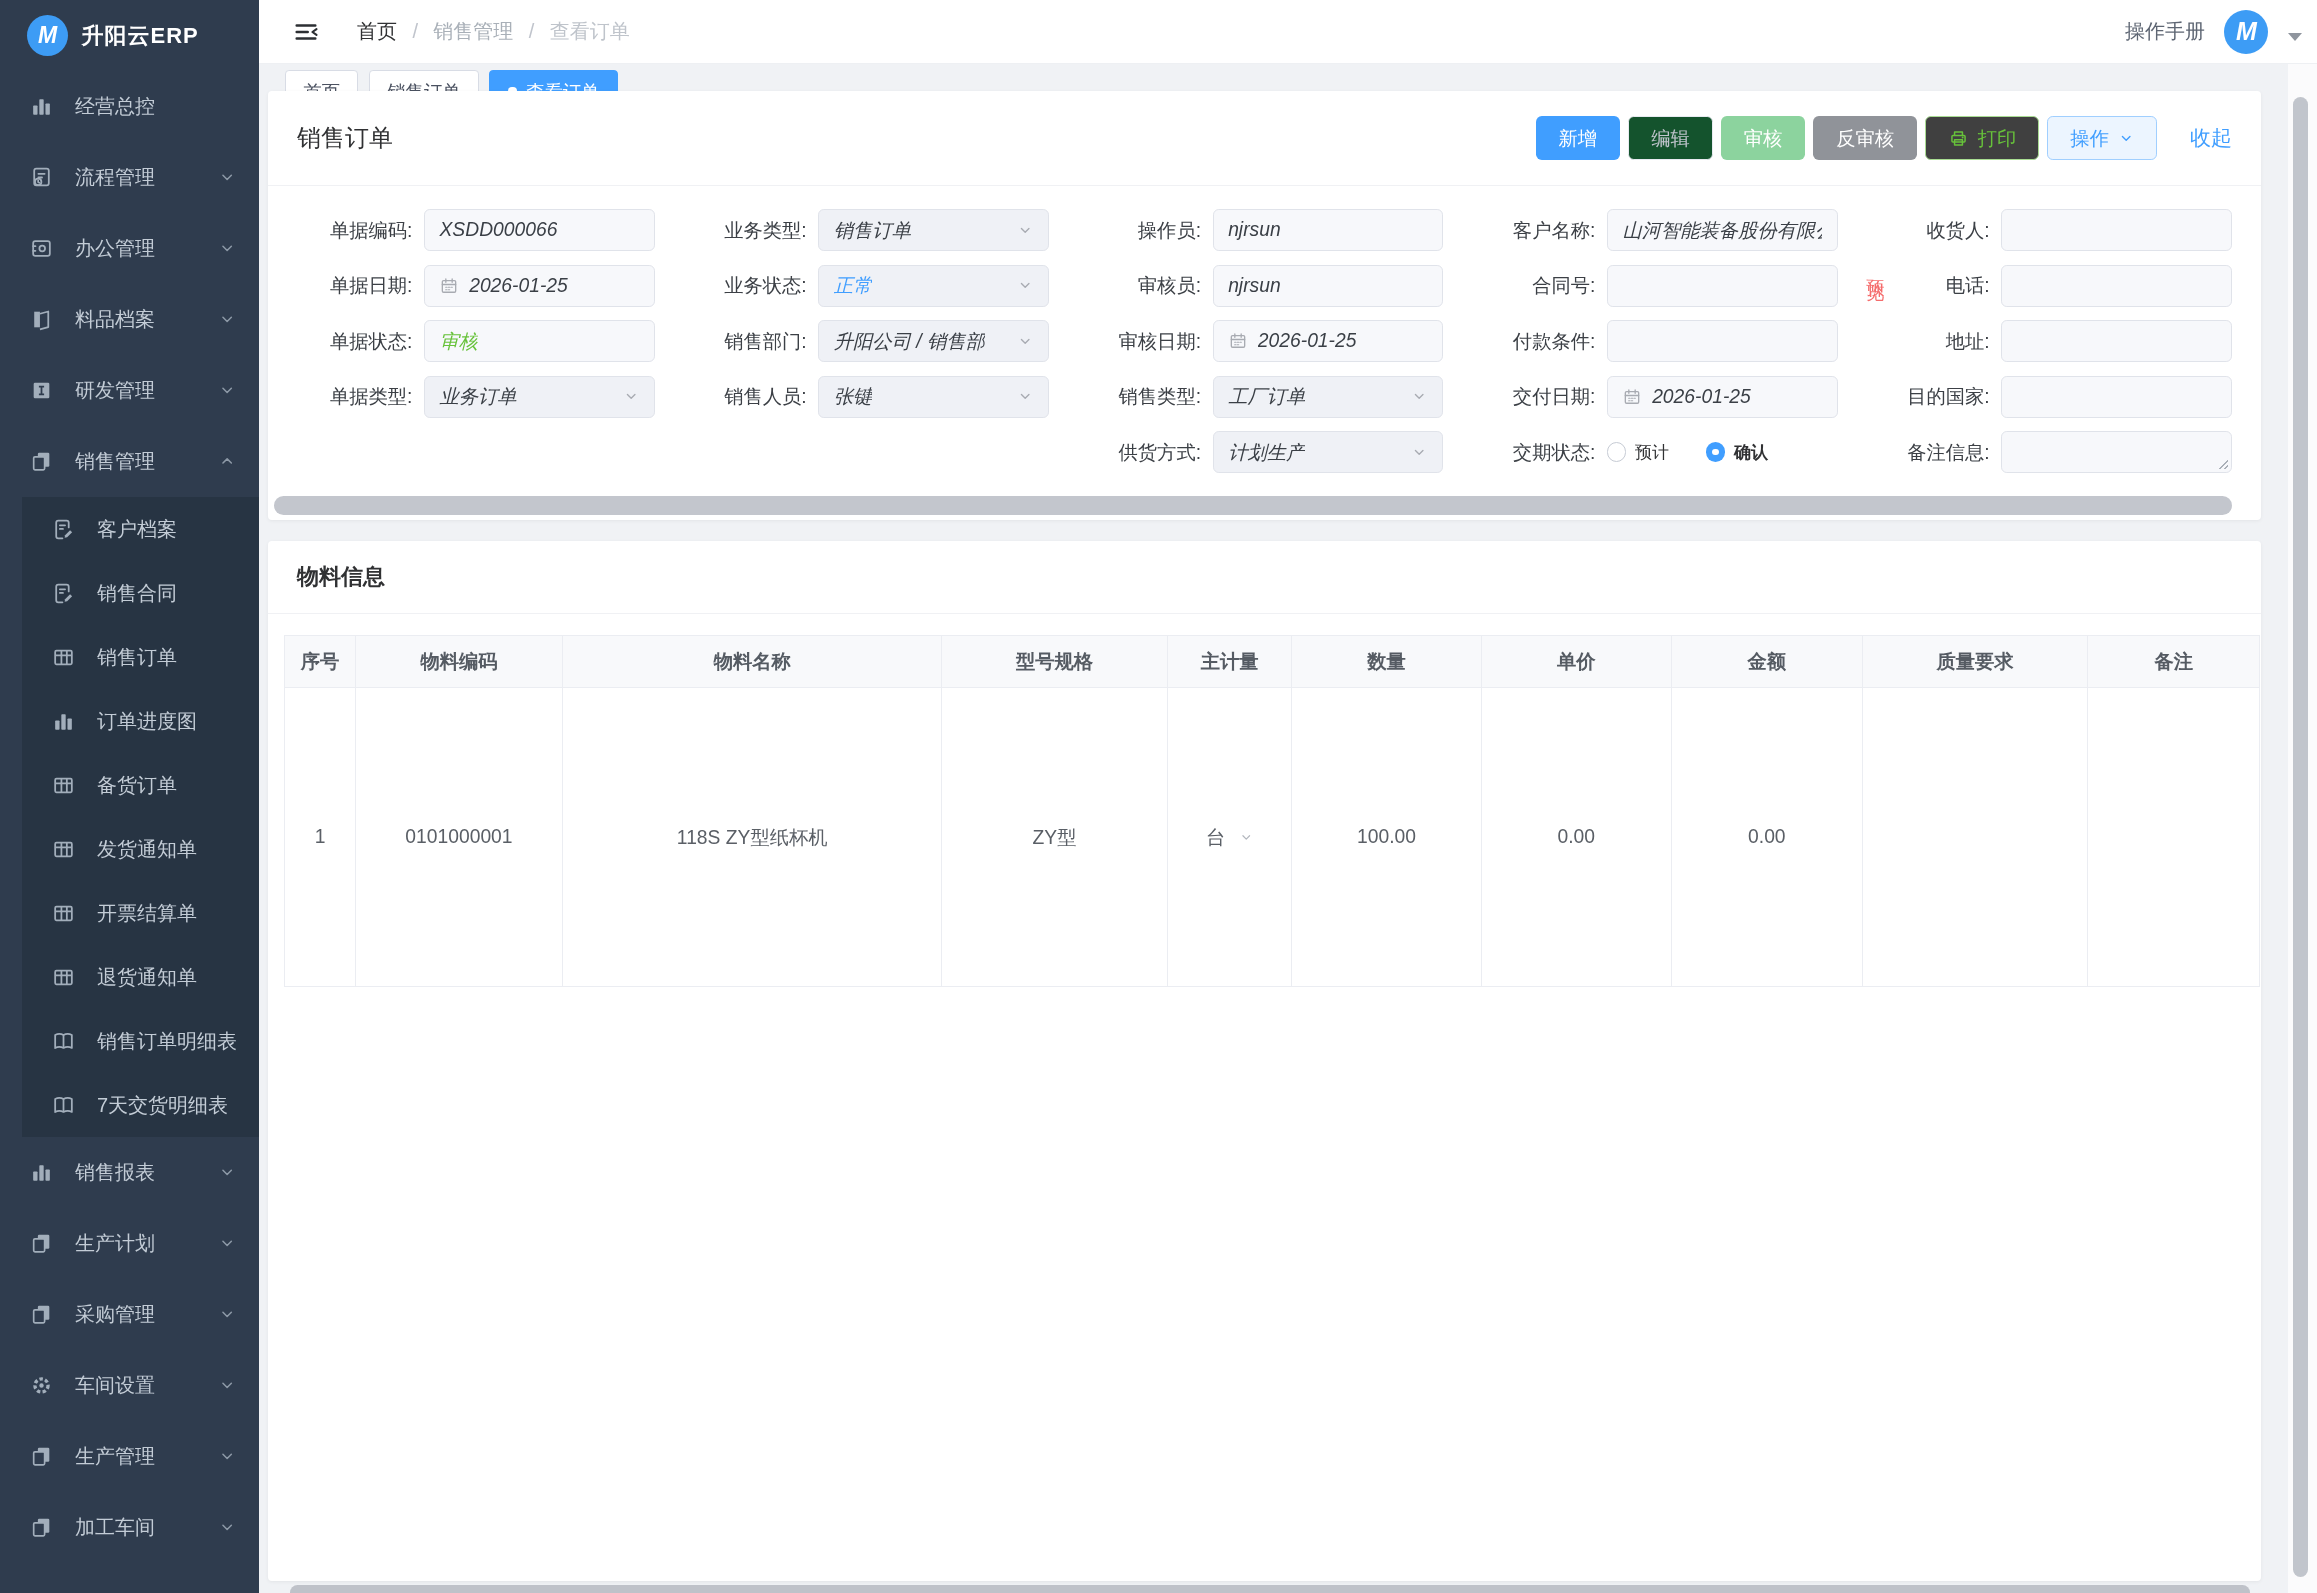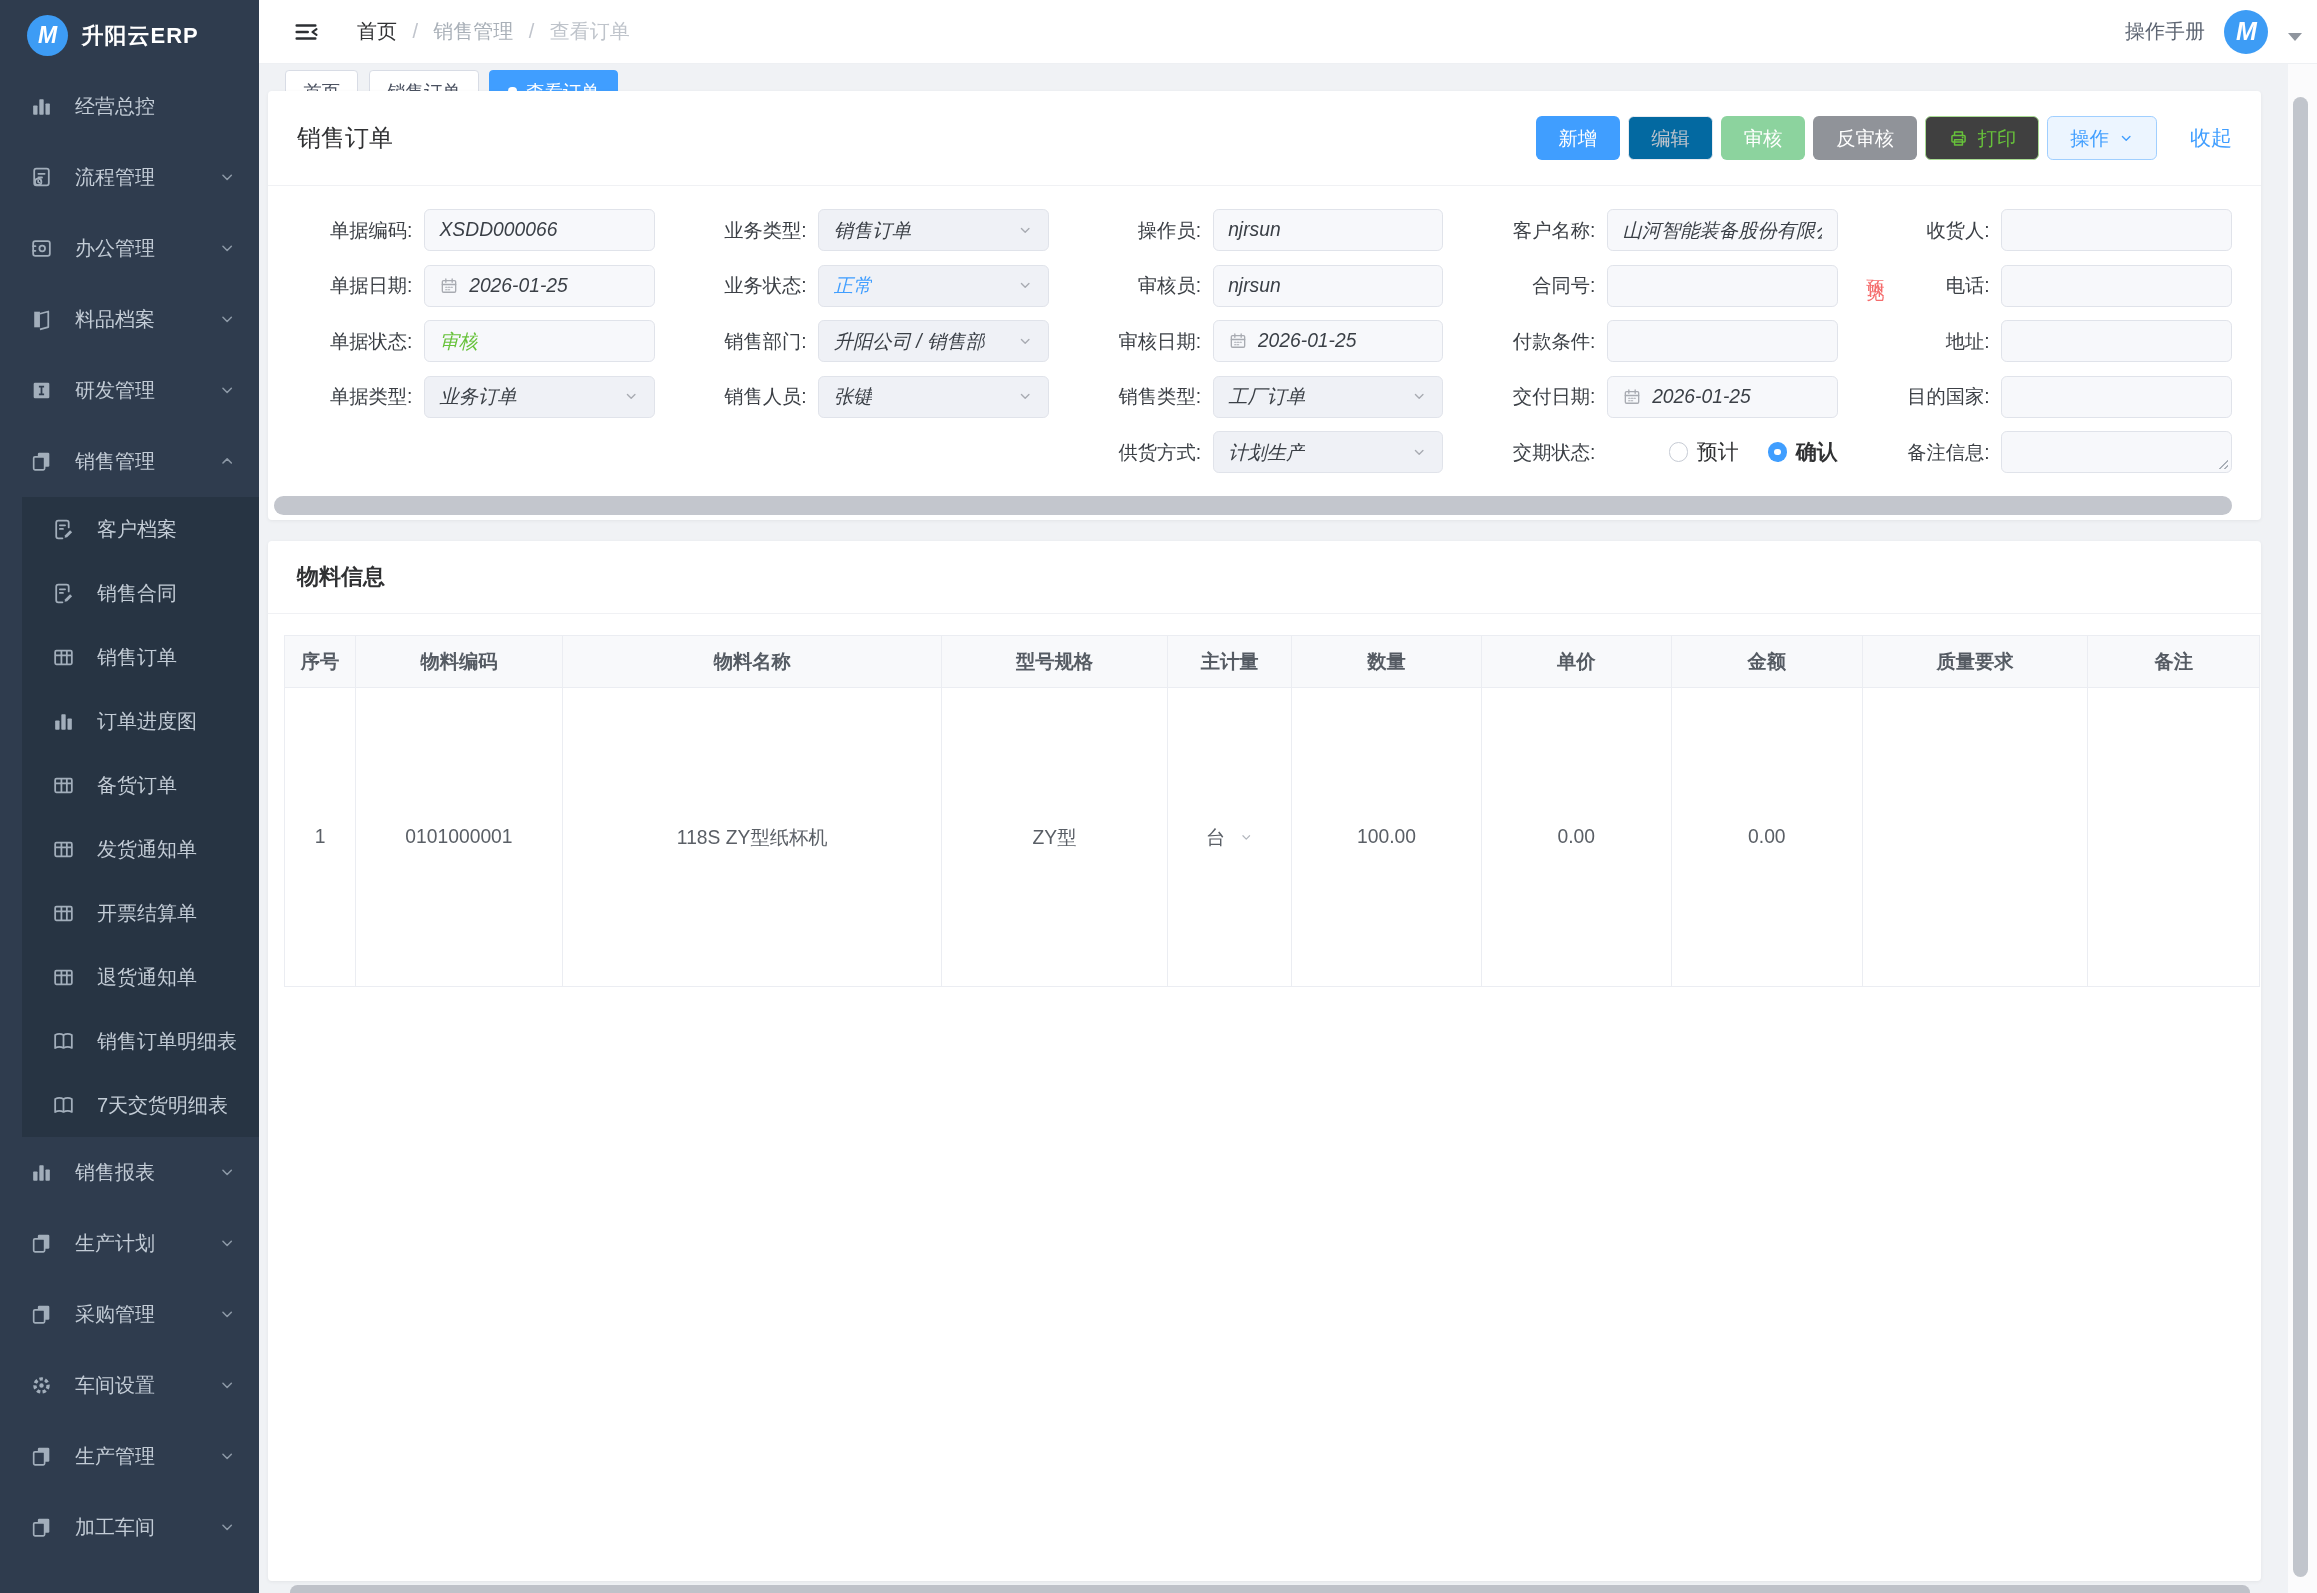--- a/index.html
+++ b/index.html
@@ -40,42 +40,42 @@
 
   
   .card{position:absolute;left:268px;width:1993px;background:#fff;border-radius:3.9px;box-shadow:0 1px 3.9px rgba(0,0,0,.06);z-index:2;box-sizing:border-box;}
   .card-order{top:91px;height:429px;}
   .card-mat{top:541px;height:1040px;}
   .card-head{height:95px;display:flex;align-items:center;padding:0 29px;border-bottom:1px solid #f0f1f4;box-sizing:border-box;}
   .card-title{font-size:24px;color:#303133;font-weight:500;}
   .btns{margin-left:auto;display:flex;align-items:center;gap:8px;}
   .btn{height:44px;padding:0 22px;border-radius:5.8px;font-size:19.3px;display:flex;align-items:center;gap:8.7px;border:1px solid transparent;box-sizing:border-box;cursor:pointer;}
   .btn-primary{background:#409eff;color:#fff;}
-  .btn-disabled{background:#0369a1;border-color:#e8ebf1;color:#c0c4cc;}
+  .btn-disabled{background:#14532d;border-color:#e8ebf1;color:#c0c4cc;}
   .btn-green{background:#8cd39e;color:#fff;}
   .btn-gray{background:#909399;color:#fff;}
   .btn-print{background:#404040;border-color:#a9dc92;color:#67c23a;}
   .btn-print .bico{width:21px;height:21px;}
   .btn-act{background:#ecf5ff;border-color:#a0cfff;color:#409eff;}
   .btn-act .bchev{width:16.4px;height:16.4px;}
   .link-collapse{color:#409eff;font-size:21px;margin-left:25px;cursor:pointer;}
 
   
   .form{display:grid;grid-template-columns:repeat(5,1fr);column-gap:25px;row-gap:13.5px;padding:23px 29px 0 17.4px;}
   .fc{display:flex;align-items:center;min-width:0;}
   .fl{width:127px;flex:none;text-align:right;padding-right:11.6px;font-size:19.3px;color:#3c4046;white-space:nowrap;}
   .fi{flex:1;height:42px;border:1px solid #e0e3ea;border-radius:5.8px;background:#f7f8fb;display:flex;align-items:center;padding:0 14.5px;font-size:19.3px;color:#3a3f46;position:relative;min-width:0;box-sizing:border-box;}
   .fi.select{background:#eff1f6;}
   .fi .chev{margin-left:auto;width:16.4px;height:16.4px;color:#a8abb2;flex:none;}
   .fi .calico{width:20px;height:20px;color:#a8abb2;margin-right:9.7px;flex:none;}
   .ftext{white-space:nowrap;overflow:hidden;}
   .v-blue{color:#409eff;}
   .v-green{color:#67c23a;}
   .grip{position:absolute;right:2.9px;bottom:2.9px;width:10.6px;height:10.6px;clip-path:polygon(100% 0,100% 100%,0 100%);background:repeating-linear-gradient(-45deg,transparent 0 1.9px,#aab0b8 1.9px 3.5px);}
-  .radio-cell{display:flex;align-items:center;gap:29px;font-size:21px;color:#303133;flex:1;justify-content:flex-end;}
+  .radio-cell{display:flex;align-items:center;gap:37px;font-size:17px;color:#303133;flex:1;}
   .radio{display:flex;align-items:center;gap:8.7px;cursor:pointer;}
   .rdot{width:19.3px;height:19.3px;border-radius:50%;border:1.9px solid #c6cbd4;background:#fff;box-sizing:border-box;position:relative;flex:none;}
   .radio.checked .rdot{border:none;background:#409eff;}
   .radio.checked .rdot::after{content:"";position:absolute;left:6.3px;top:6.3px;width:6.8px;height:6.8px;border-radius:50%;background:#fff;}
   .radio.checked .rlabel{font-weight:bold;}
   .preview-tag{position:absolute;left:1595px;top:174px;color:#f56c6c;font-size:18.3px;writing-mode:vertical-rl;letter-spacing:3.9px;line-height:25px;cursor:pointer;z-index:3;}
   .hscroll-thumb{position:absolute;left:5.8px;bottom:4.8px;width:1958px;height:19.3px;border-radius:9.7px;background:#c3c6cd;}
 
   
   .mat-head{height:73px;display:flex;align-items:center;padding:16px 29px;border-bottom:1px solid #f0f1f4;font-size:22px;font-weight:600;color:#303133;box-sizing:border-box;}

